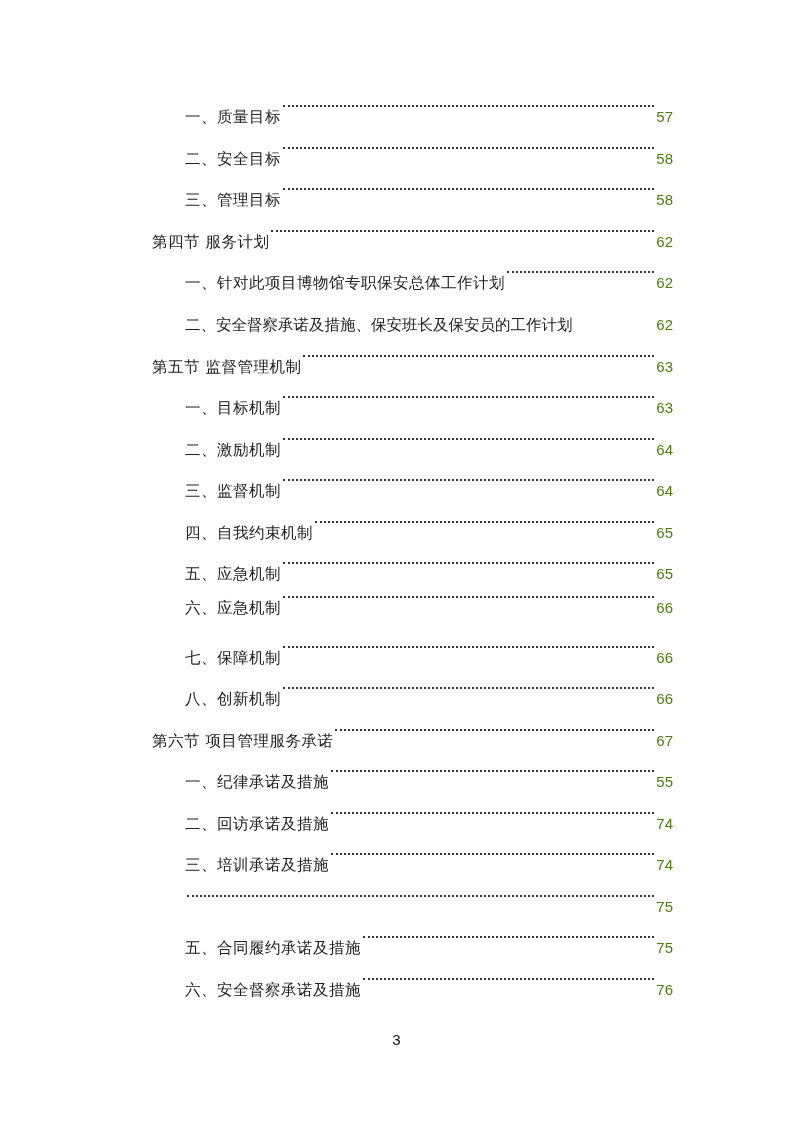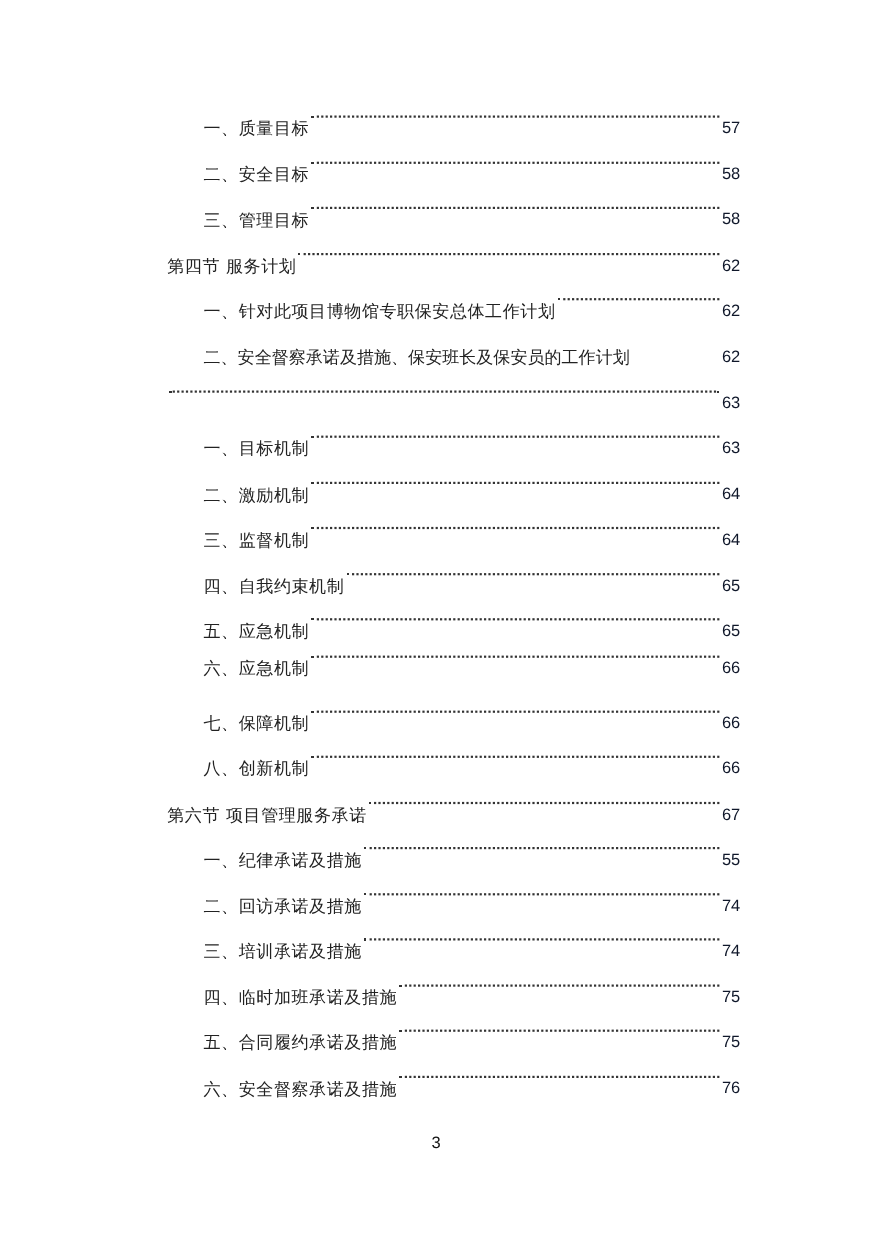--- a/index.html
+++ b/index.html
@@ -7,21 +7,21 @@
          font-family: "DejaVu Serif", "Liberation Serif", serif; color: #222; }
   .toc { position: absolute; left: 0; top: 0; width: 793px; }
   .row { position: absolute; height: 24px; display: flex; align-items: flex-start;
          font-size: 15.5px; line-height: 24px; white-space: nowrap; }
   .row.l1 { left: 152px; width: 521px; }
   .row.l2 { left: 185px; width: 488px; }
   .label { flex: 0 0 auto; letter-spacing: 0.5px; }
   .leader { flex: 1 1 auto; margin: 0 2px 7px 2px; height: 0;
             border-bottom: 2px dotted #333; min-width: 4px; }
   .page { flex: 0 0 auto; font-family: "Liberation Sans", "DejaVu Sans", sans-serif;
-          font-size: 15px; color: #0f172a; }
+          font-size: 15px; color: #4d7c0f; }
   .footer { position: absolute; top: 1031px; left: 0; width: 793px; text-align: center;
             font-family: "Liberation Sans", "DejaVu Sans", sans-serif; font-size: 15px; color: #111; }
 </style>
 </head>
 <body>
 
 <div class="toc">
   <div class="row l2" style="top:105px">
     <span class="label">一、质量目标</span>
     <span class="leader"></span>
@@ -46,20 +46,21 @@
     <span class="label">一、针对此项目博物馆专职保安总体工作计划</span>
     <span class="leader"></span>
     <span class="page">62</span>
   </div>
   <div class="row l2" style="top:313px">
     <span class="label" style="letter-spacing:0">二、安全督察承诺及措施、保安班长及保安员的工作计划</span>
     <span class="leader" style="border:none;min-width:2px;margin:0"></span>
     <span class="page">62</span>
   </div>
   <div class="row l1" style="top:355px">
+    <span class="label">第五节  监督管理机制</span>
     <span class="leader"></span>
     <span class="page">63</span>
   </div>
   <div class="row l2" style="top:396px">
     <span class="label">一、目标机制</span>
     <span class="leader"></span>
     <span class="page">63</span>
   </div>
   <div class="row l2" style="top:438px">
     <span class="label">二、激励机制</span>
@@ -110,21 +111,20 @@
     <span class="label">二、回访承诺及措施</span>
     <span class="leader"></span>
     <span class="page">74</span>
   </div>
   <div class="row l2" style="top:853px">
     <span class="label">三、培训承诺及措施</span>
     <span class="leader"></span>
     <span class="page">74</span>
   </div>
   <div class="row l2" style="top:895px">
-    <span class="label">四、临时加班承诺及措施</span>
     <span class="leader"></span>
     <span class="page">75</span>
   </div>
   <div class="row l2" style="top:936px">
     <span class="label">五、合同履约承诺及措施</span>
     <span class="leader"></span>
     <span class="page">75</span>
   </div>
   <div class="row l2" style="top:978px">
     <span class="label">六、安全督察承诺及措施</span>

